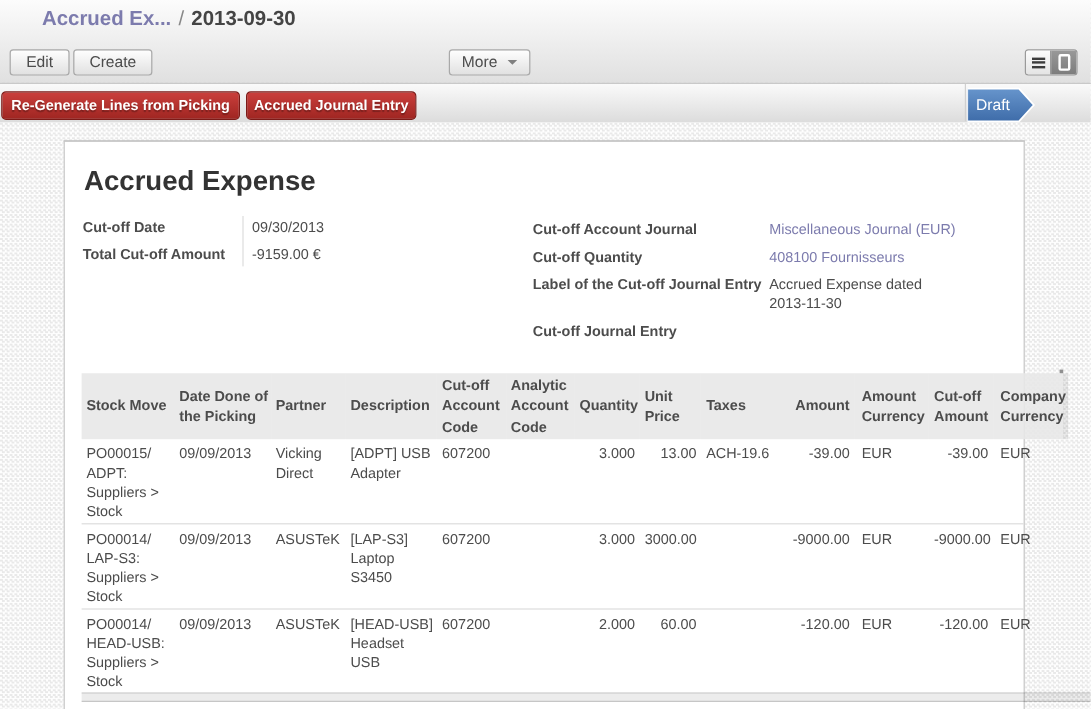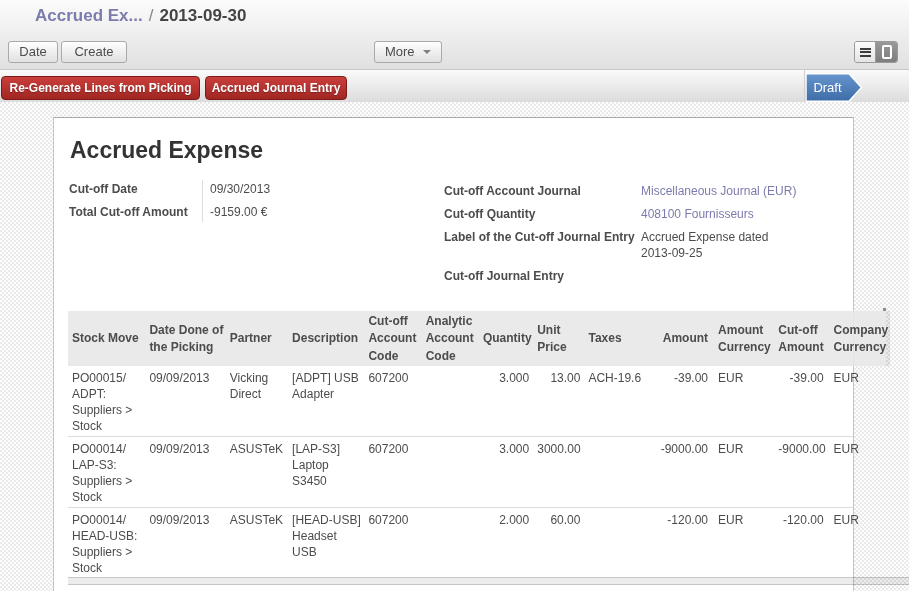--- a/index.html
+++ b/index.html
@@ -99,21 +99,21 @@
 .hdr-underlay { position:absolute; left:852px; top:311px; width:34px; height:55px; background:rgba(255,255,255,0.88); }
 .hbar {
   position:absolute; left:68px; top:577px; width:841px; height:8px;
   background:rgba(0,0,0,0.075); border-top:1px solid rgba(0,0,0,0.16); border-bottom:1px solid rgba(0,0,0,0.16);
 }
 </style>
 </head>
 <body>
 <div class="topbar">
   <div class="crumbs"><span class="crumb-link">Accrued Ex...</span><span class="crumb-sep">/</span><span class="crumb-active">2013-09-30</span></div>
-  <div class="btn btn-edit">Date</div>
+  <div class="btn btn-edit">Edit</div>
   <div class="btn btn-create">Create</div>
   <div class="btn btn-more">More <span class="caret"></span></div>
   <div class="switcher">
     <div class="sw-cell sw-list">
         <div class="icon-list">
           <div></div>
           <div></div>
           <div></div>
         </div>
       </div>
@@ -164,21 +164,21 @@
         <tr>
           <td class="lcol"><span class="flabel">Cut-off Account Journal</span></td>
           <td class="vcol"><span class="flink">Miscellaneous Journal (EUR)</span></td>
         </tr>
     <tr>
           <td class="lcol"><span class="flabel">Cut-off Quantity</span></td>
           <td class="vcol"><span class="flink">408100 Fournisseurs</span></td>
         </tr>
     <tr>
           <td class="lcol"><span class="flabel">Label of the Cut-off Journal Entry</span></td>
-          <td class="vcol">Accrued Expense dated 2013-09-25</td>
+          <td class="vcol">Accrued Expense dated 2013-11-30</td>
         </tr>
     <tr>
           <td class="lcol"><span class="flabel">Cut-off Journal Entry</span></td>
           <td class="vcol"></td>
         </tr>
   </tbody>
     </table>
 </div>
 <div class="hdr-underlay"></div>
 <div style="position:absolute;left:883px;top:308px;width:3px;height:3px;background:#8f8f8f"></div>

